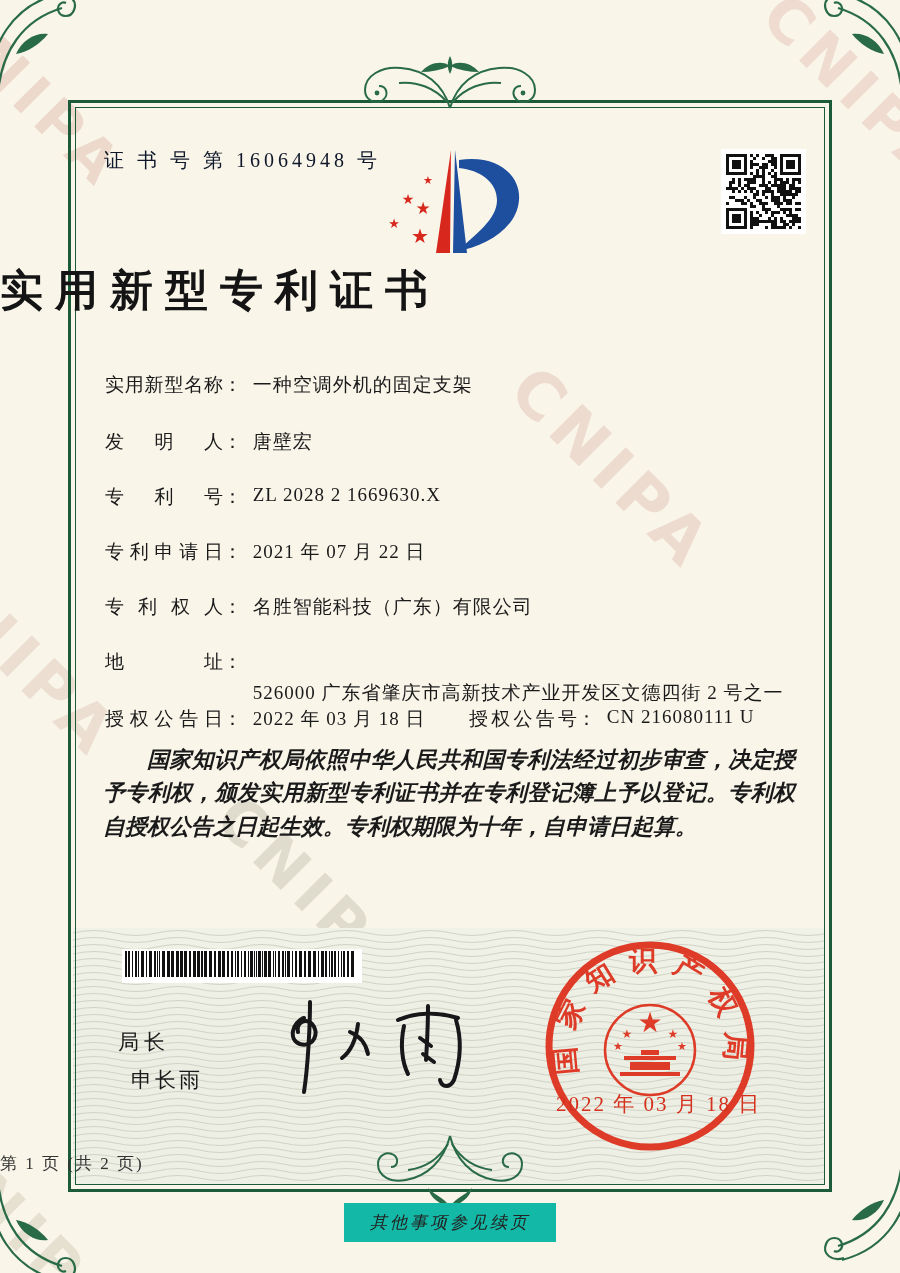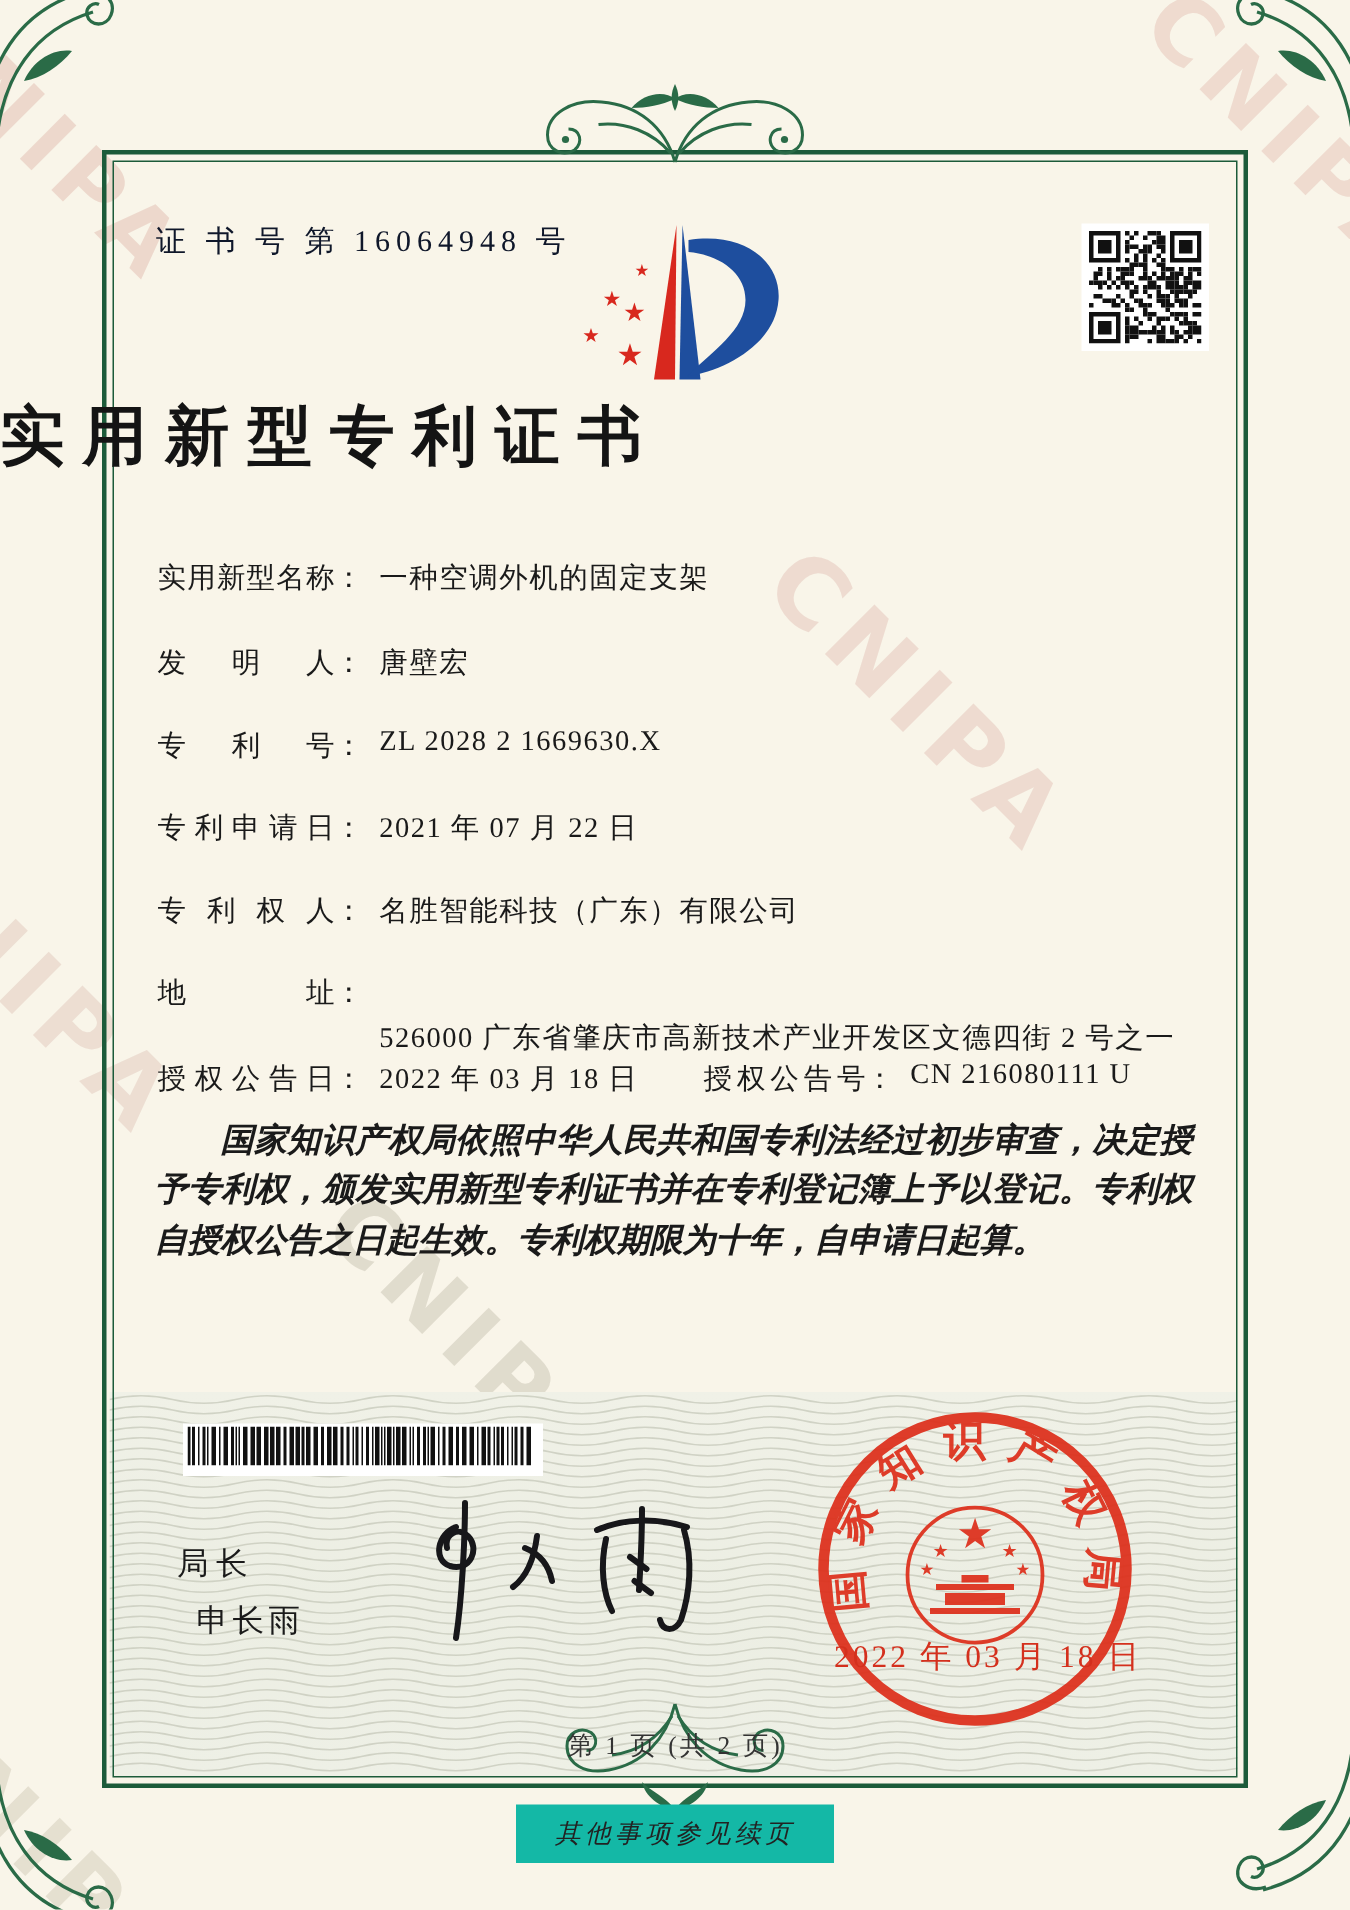--- a/index.html
+++ b/index.html
@@ -33,21 +33,21 @@
   .fvalue{display:inline-block;margin-left:6px;vertical-align:top;letter-spacing:1px;}
   .fvalue-wrap{width:540px;line-height:1.7;margin-top:28px;}
   .pair-right{position:absolute;left:364px;top:0;white-space:nowrap;}
   .body-text{position:absolute;left:103px;top:743px;width:692px;font-size:22px;
     line-height:1.52;text-align:justify;z-index:3;font-style:italic;font-weight:bold;}
   .body-text p{margin:0 0 3px 0;text-indent:2em;}
   .director-label{position:absolute;left:118px;top:1028px;font-size:21px;letter-spacing:5px;z-index:4;}
   .director-name{position:absolute;left:131px;top:1066px;font-size:21px;letter-spacing:3px;z-index:4;}
   .seal-date{position:absolute;left:556px;top:1090px;font-size:21px;color:#d4301d;
     letter-spacing:2px;z-index:5;white-space:nowrap;}
-  .page-ind{position:absolute;left:0;right:0;top:1152px;text-align:center;font-size:17px;
+  .page-ind{position:absolute;left:0;right:0;top:1152px;text-align:left;font-size:17px;
     letter-spacing:2px;color:#333;z-index:3;}
   .cont-box{position:absolute;left:50%;transform:translateX(-50%);top:1203px;
     background:#14b8a6;padding:8px 26px;font-size:17px;letter-spacing:3px;color:#222;z-index:4;
     font-style:italic;}
   .qr-wrap{position:absolute;left:721px;top:149px;width:85px;height:85px;background:#fff;z-index:3;
     display:flex;align-items:center;justify-content:center;}
   .logo-wrap{position:absolute;left:362px;top:146px;width:180px;height:114px;z-index:3;}
   .barcode-wrap{position:absolute;left:122px;top:949px;z-index:3;background:#fff;padding:2px 3px;}
   .sig-wrap{position:absolute;left:270px;top:996px;z-index:4;}
   .seal-wrap{position:absolute;left:530px;top:928px;z-index:4;opacity:.93;}

